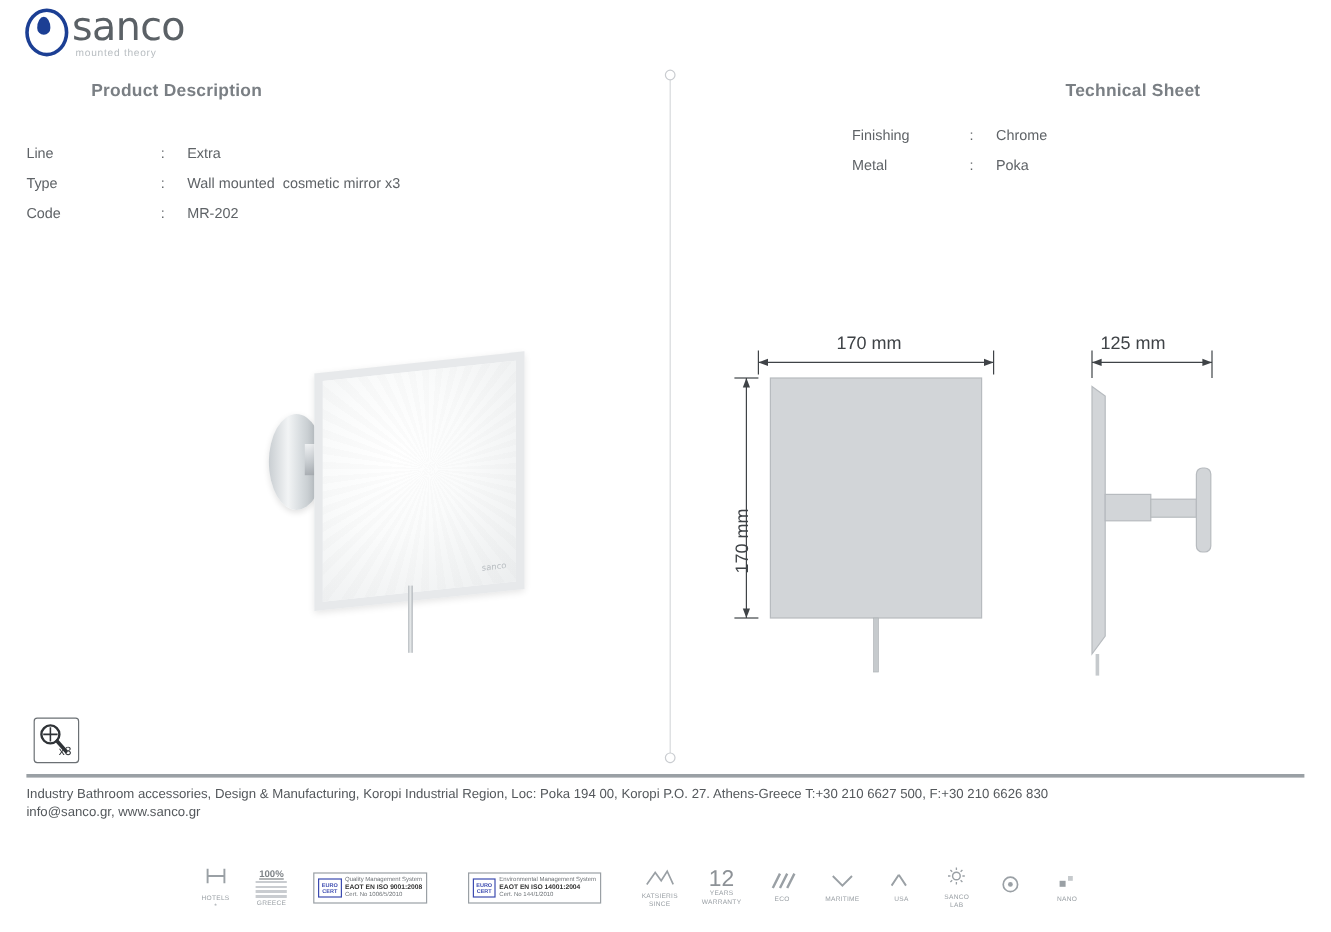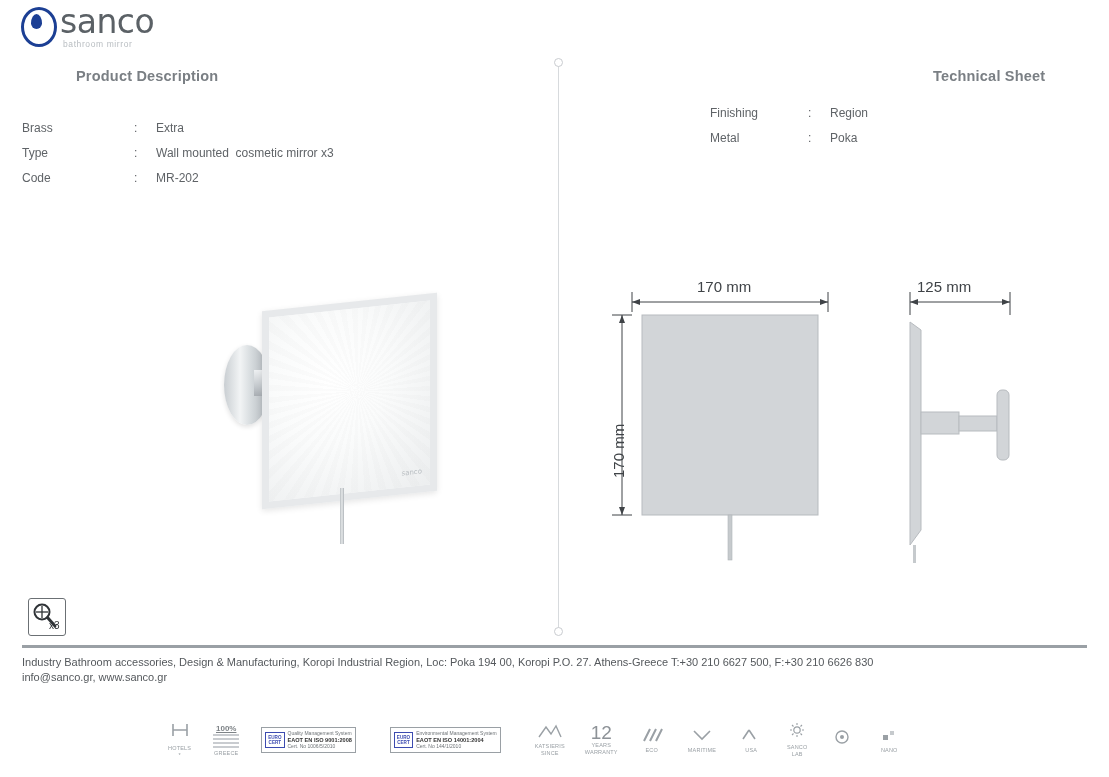--- a/index.html
+++ b/index.html
@@ -66,21 +66,21 @@
 
   
   .sec-title {
     position: absolute;
     font-size: 14.5px;
     font-weight: bold;
     color: #7a7f84;
     letter-spacing: 0.2px;
   }
   #title-left { left: 76px; top: 68px; }
-  #title-right { left: 933px; top: 68px; text-align: right; }
+  #title-right { left: 888px; top: 68px; text-align: right; }
 
   
   .spec {
     position: absolute;
     font-size: 12px;
     color: #5f6367;
   }
   .spec .row {
     display: flex;
     margin-bottom: 11px;
@@ -281,50 +281,50 @@
 </head>
 <body>
 
 <div class="logo">
   <div class="logo-mark">
     <div class="ring"></div>
     <div class="drop"></div>
   </div>
   <div class="logo-text">
     <div class="logo-word">sanco</div>
-    <div class="logo-sub">bathroom mirror</div>
+    <div class="logo-sub">mounted theory</div>
   </div>
 </div>
 
 <div class="sec-title" id="title-left">Product Description</div>
 <div class="sec-title" id="title-right">Technical Sheet</div>
 
 <div class="spec" id="spec-left">
   <div class="row">
-    <div class="k">Brass</div>
+    <div class="k">Line</div>
     <div class="c">:</div>
     <div class="v">Extra</div>
   </div>
   <div class="row">
     <div class="k">Type</div>
     <div class="c">:</div>
     <div class="v">Wall mounted  cosmetic mirror x3</div>
   </div>
   <div class="row">
     <div class="k">Code</div>
     <div class="c">:</div>
     <div class="v">MR-202</div>
   </div>
 </div>
 
 <div class="spec" id="spec-right">
   <div class="row">
     <div class="k">Finishing</div>
     <div class="c">:</div>
-    <div class="v">Region</div>
+    <div class="v">Chrome</div>
   </div>
   <div class="row">
     <div class="k">Metal</div>
     <div class="c">:</div>
     <div class="v">Poka</div>
   </div>
 </div>
 
 <div class="divider">
   <div class="dot top"></div>

